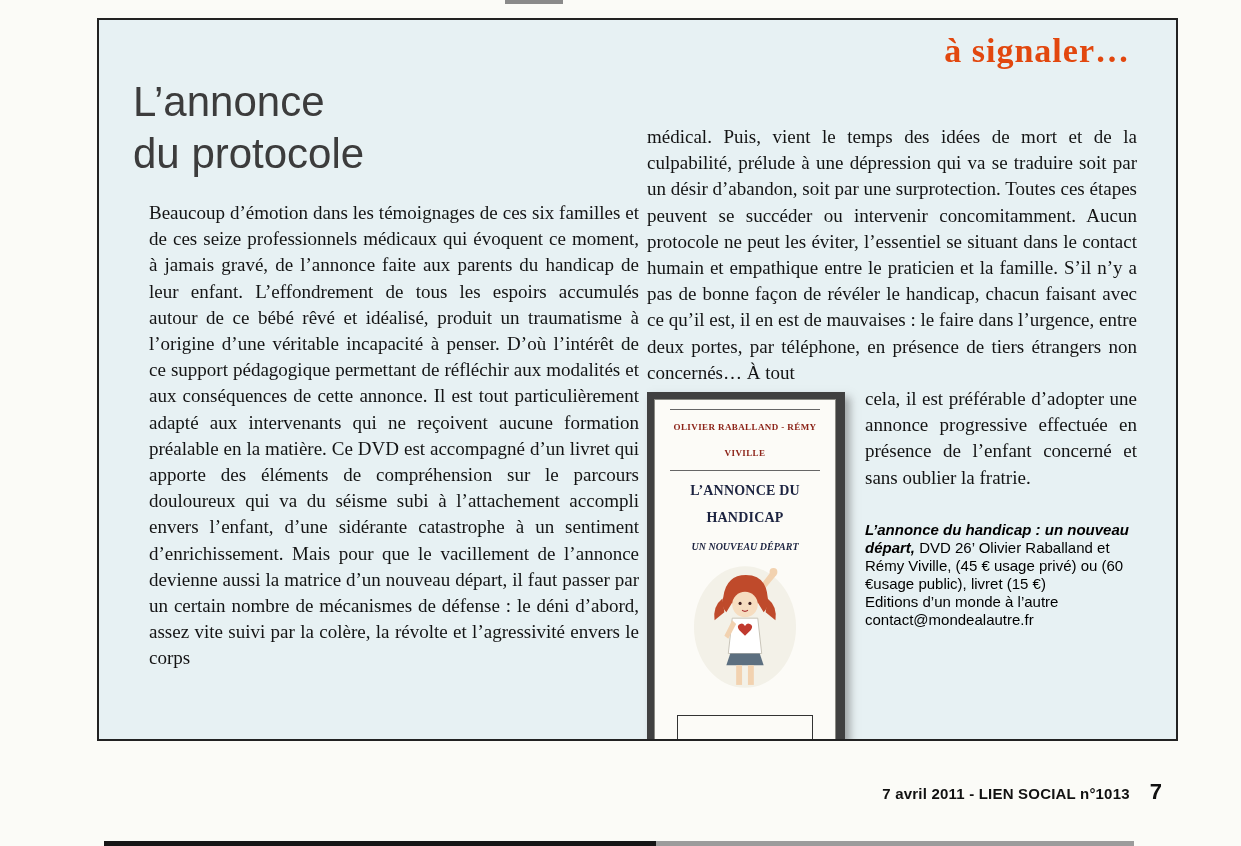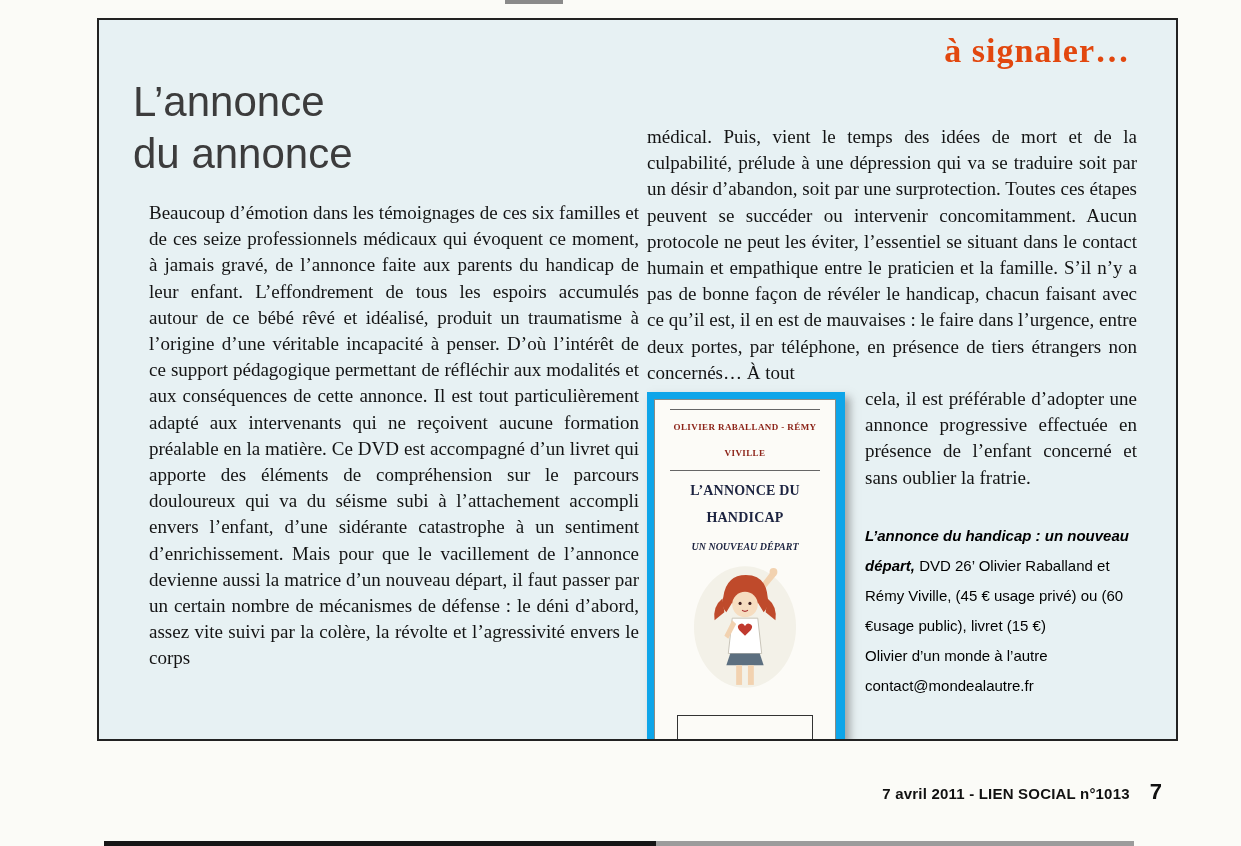--- a/index.html
+++ b/index.html
@@ -50,21 +50,21 @@
   }
   .col p { margin:0; }
   .col-left  { left:50px;  top:180px; width:490px; }
   .col-right { left:548px; top:104px; width:490px; }
 
   
   .dvd-cover {
     float:left;
     width:198px;
     margin:6px 20px 4px 0;
-    background:#0ea5e9;
+    background:#404040;
     padding:7px 9px 9px 7px;
     box-shadow:5px 5px 8px rgba(90,90,90,.5);
   }
   .dvd-inner {
     background:#fcfbf7;
     border:1px solid #8a8a84;
     padding:7px 5px 6px;
     text-align:center;
   }
   .dvd-rule { border-top:1px solid #666; margin:2px 10px; }
@@ -92,21 +92,21 @@
   }
   .dvd-publisher {
     font-size:6.5px; line-height:7.5px; font-weight:bold;
     color:#333; text-align:left;
     width:64px; margin:6px 0 0 4px;
   }
 
   
   .caption {
     font-family:"Liberation Sans", sans-serif;
-    font-size:15px; line-height:30px;
+    font-size:15px; line-height:18px;
     color:#000;
     text-align:left;
     margin-top:30px;
     hyphens:manual;
   }
   .caption p { margin:0; }
   .caption-bold { font-weight:bold; font-style:italic; }
 
   
   .footer {
@@ -122,21 +122,21 @@
 <body>
 
 <div class="scan-mark-top"></div>
 
 <div class="panel">
 
   <div class="section-label">à signaler…</div>
 
   <div class="article-title">
     <div>L’annonce</div>
-    <div>du annonce</div>
+    <div>du protocole</div>
   </div>
 
   <div class="col col-left">
     <p>Beaucoup d’émotion dans les témoignages de ces six familles et de ces seize professionnels médicaux qui évoquent ce moment, à jamais gravé, de l’annonce faite aux parents du handicap de leur enfant. L’effondrement de tous les espoirs accumulés autour de ce bébé rêvé et idéalisé, produit un traumatisme à l’origine d’une véritable incapacité à penser. D’où l’intérêt de ce support pédagogique permettant de réfléchir aux modalités et aux conséquences de cette annonce. Il est tout particulièrement adapté aux intervenants qui ne reçoivent aucune formation préalable en la matière. Ce DVD est accompagné d’un livret qui apporte des éléments de compréhension sur le parcours douloureux qui va du séisme subi à l’attachement accompli envers l’enfant, d’une sidérante catastrophe à un sentiment d’enrichissement. Mais pour que le vacillement de l’annonce devienne aussi la matrice d’un nouveau départ, il faut passer par un certain nombre de mécanismes de défense : le déni d’abord, assez vite suivi par la colère, la révolte et l’agressivité envers le corps</p>
   </div>
 
   <div class="col col-right">
     <p>médical. Puis, vient le temps des idées de mort et de la culpabilité, prélude à une dépression qui va se traduire soit par un désir d’abandon, soit par une surprotection. Toutes ces étapes peuvent se succéder ou intervenir concomitamment. Aucun protocole ne peut les éviter, l’essentiel se situant dans le contact humain et empathique entre le praticien et la famille. S’il n’y a pas de bonne façon de révéler le handicap, chacun faisant avec ce qu’il est, il en est de mauvaises : le faire dans l’urgence, entre deux portes, par téléphone, en présence de tiers étrangers non concernés… À tout</p>
 
     <div class="dvd-cover">
@@ -168,21 +168,21 @@
         </div>
         <div class="dvd-genre">DOCUMENTAIRE</div>
         <div class="dvd-publisher">ÉDITIONS D’UN MONDE À L’AUTRE</div>
       </div>
     </div>
 
     <p class="wrap-text">cela, il est préférable d’adopter une annonce progressive effectuée en présence de l’enfant concerné et sans oublier la fratrie.</p>
 
     <div class="caption">
       <p><span class="caption-bold">L’annonce du handicap : un nouveau départ,</span><span> DVD 26’ Olivier Raballand et Rémy Viville, (45 € usage privé) ou (60 €usage public), livret (15 €)</span></p>
-      <p>Olivier d’un monde à l’autre</p>
+      <p>Editions d’un monde à l’autre</p>
       <p>contact@mondealautre.fr</p>
     </div>
   </div>
 
 </div>
 
 <div class="footer">
   <span class="footer-info"><span>7 avril 2011 - </span><span>LIEN SOCIAL n°1013</span></span>
   <span class="footer-page">7</span>
 </div>

